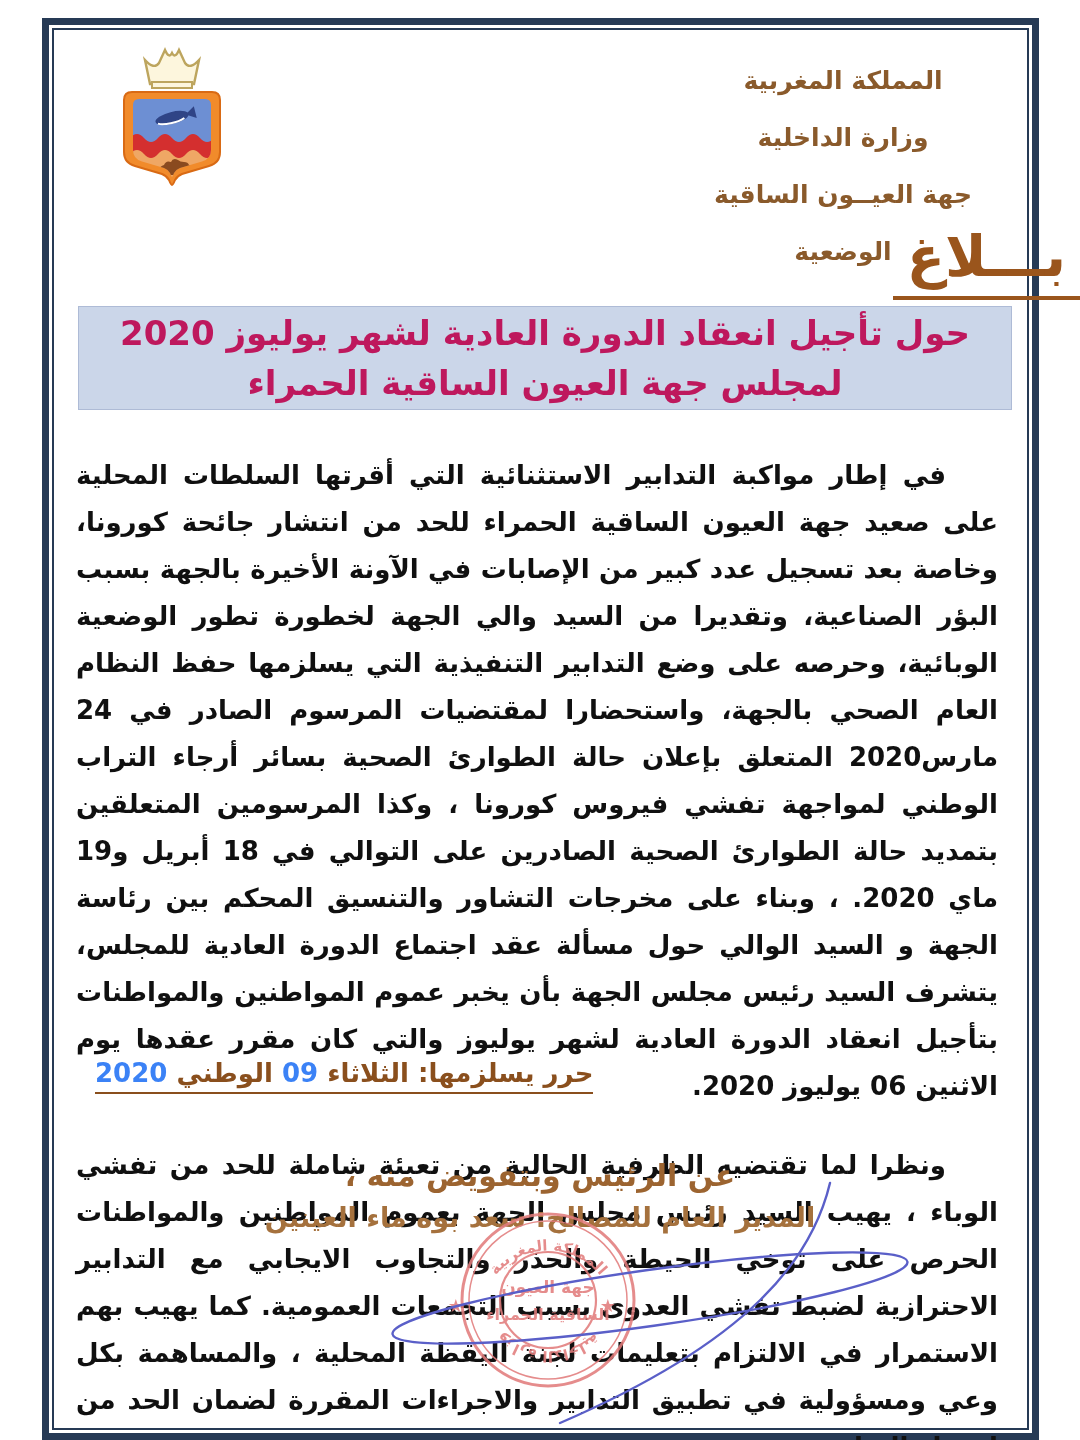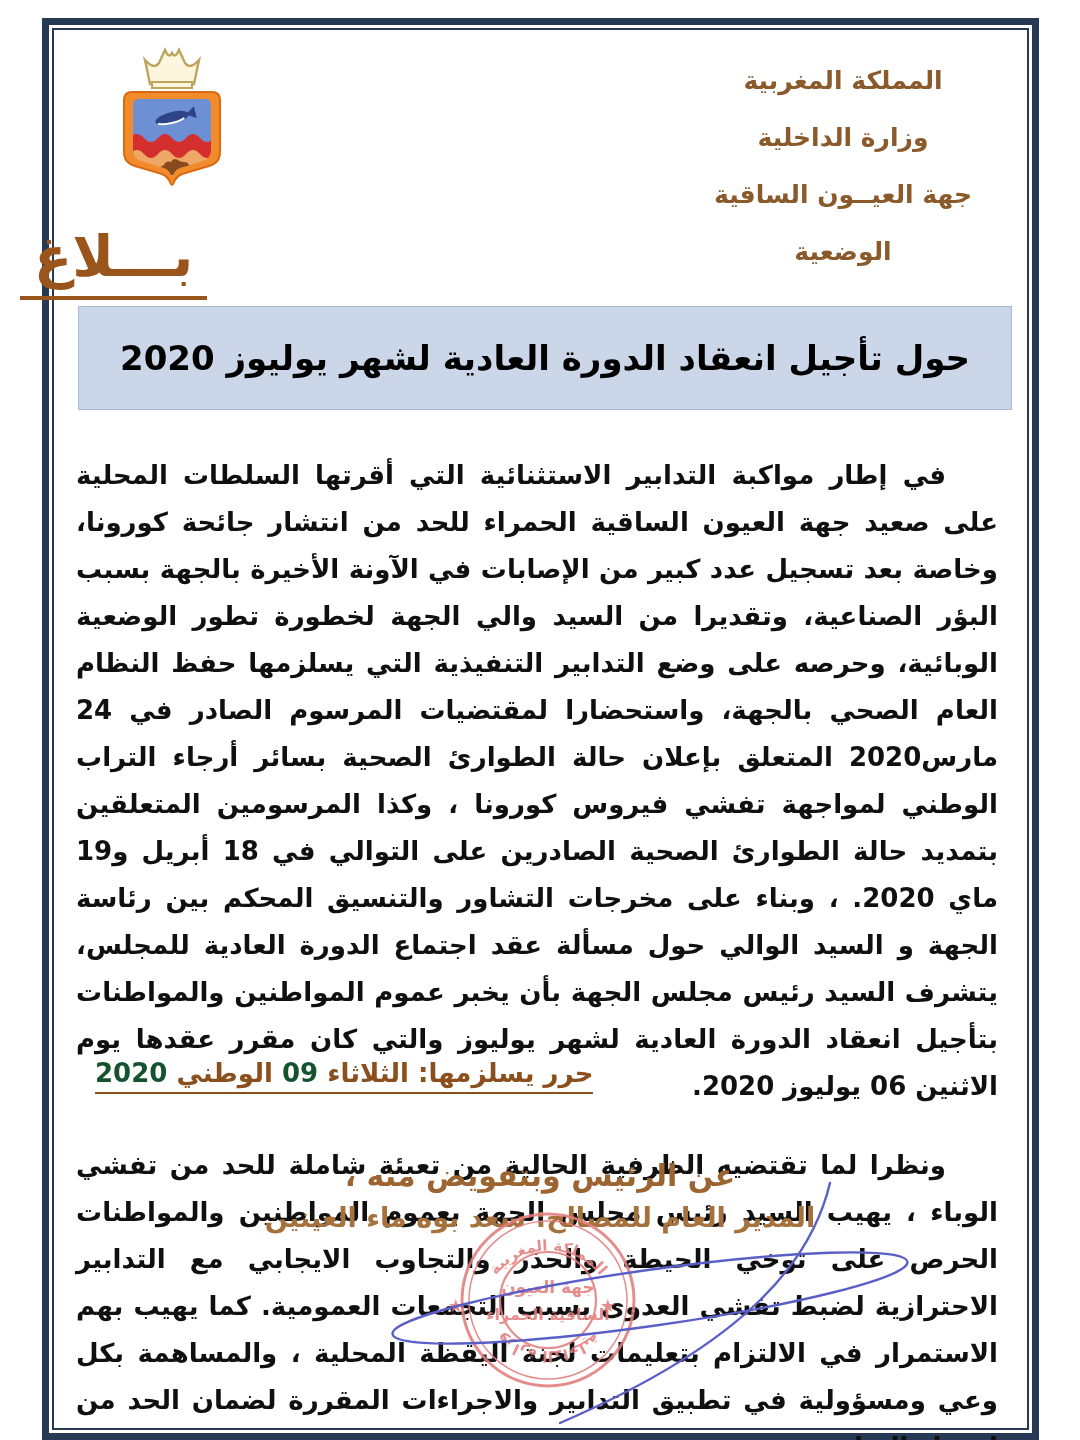--- a/index.html
+++ b/index.html
@@ -20,50 +20,50 @@
     border:2px solid #263a55;
   }
   
   .emblem { position:absolute; left:110px; top:44px; }
   .header-text {
     position:absolute; right:62px; top:52px; width:350px;
     text-align:center; color:#8a5a2b; font-weight:bold;
     font-size:25px; line-height:57px;
   }
   
-  .doc-title-wrap { position:absolute; top:226px; left:0; width:100%; text-align:left;padding-left:20px; }
+  .doc-title-wrap { position:absolute; top:226px; left:0; width:100%; text-align:right;padding-left:20px; }
   .doc-title {
     display:inline-block; color:#9a551c; font-size:56px; font-weight:bold;
     border-bottom:4px solid #9a551c; padding:0 14px 8px 14px; line-height:1.1;
   }
   
   .subject-box {
     position:absolute; left:78px; top:306px; width:934px; height:104px;
     background:#cbd6e9; border:1px solid #aebbd6;
     display:flex; flex-direction:column; justify-content:center;
-    text-align:center; color:#000000; font-weight:bold;
+    text-align:center; color:#be185d; font-weight:bold;
     font-size:34px; line-height:50px;
   }
   
   .body-text {
     position:absolute; right:82px; top:452px; width:922px;
     color:#101010; font-size:26px; line-height:47px;
     text-align:justify;
     font-weight:bold;
   }
   .body-text p { margin:0; text-indent:52px; }
   .body-text p + p { margin-top:32px; }
   
   .date-line {
     position:absolute; left:95px; top:1058px;
     color:#8a4f1d; font-weight:bold; font-size:26px;
     border-bottom:2px solid #8a4f1d; padding-bottom:4px;
     direction:rtl;
   }
-  .date-line .num { color:#14532d; }
+  .date-line .num { color:#3b82f6; }
   
   .signature-block {
     position:absolute; left:190px; top:1136px; width:700px;
     text-align:center; color:#9c6430; font-weight:bold;margin-top:20px;
   }
   .sig-delegation { font-size:30px; line-height:40px; }
   .sig-director   { font-size:27px; line-height:44px; color:#a5713d; }
   
   .stamp { position:absolute; left:438px; top:1190px; opacity:0.88; }
   .ink   { position:absolute; left:360px; top:1168px; }
@@ -104,20 +104,21 @@
   <div>وزارة الداخلية</div>
   <div>جهة العيــون الساقية الوضعية</div>
 </div>
 
 <div class="doc-title-wrap">
   <span class="doc-title">بـــلاغ</span>
 </div>
 
 <div class="subject-box">
   <div>حول تأجيل انعقاد الدورة العادية لشهر يوليوز  2020</div>
+  <div>لمجلس جهة العيون الساقية الحمراء</div>
 </div>
 
 <div class="body-text">
   <p>في إطار مواكبة التدابير الاستثنائية التي أقرتها السلطات المحلية  على صعيد جهة العيون الساقية الحمراء للحد من انتشار جائحة كورونا، وخاصة بعد  تسجيل عدد كبير من الإصابات في الآونة الأخيرة بالجهة  بسبب البؤر الصناعية،  وتقديرا من السيد والي الجهة لخطورة تطور الوضعية الوبائية، وحرصه على وضع التدابير التنفيذية التي يسلزمها حفظ النظام العام الصحي بالجهة، واستحضارا لمقتضيات المرسوم الصادر في 24 مارس2020 المتعلق بإعلان حالة الطوارئ الصحية بسائر أرجاء التراب الوطني لمواجهة تفشي فيروس كورونا ، وكذا المرسومين المتعلقين بتمديد حالة الطوارئ الصحية الصادرين على التوالي في 18 أبريل و19 ماي 2020. ، وبناء على مخرجات التشاور والتنسيق المحكم بين رئاسة الجهة و السيد الوالي حول مسألة عقد اجتماع الدورة العادية للمجلس،  يتشرف السيد رئيس مجلس الجهة بأن يخبر عموم المواطنين والمواطنات  بتأجيل انعقاد  الدورة العادية لشهر  يوليوز والتي كان مقرر عقدها يوم الاثنين 06 يوليوز 2020.</p>
   <p>ونظرا لما تقتضيه الظرفية الحالية من تعبئة شاملة للحد من تفشي الوباء ، يهيب  السيد  رئيس مجلس الجهة بعموم المواطنين والمواطنات الحرص على توخي الحيطة والحذر والتجاوب الايجابي مع التدابير الاحترازية لضبط تفشي العدوى بسبب التجمعات العمومية. كما يهيب بهم  الاستمرار في الالتزام بتعليمات لجنة اليقظة المحلية ، والمساهمة بكل وعي ومسؤولية في تطبيق التدابير والاجراءات المقررة لضمان الحد من انتشار الوباء .</p>
 </div>
 
 <div class="date-line">
   <span>حرر يسلزمها: الثلاثاء</span>
   <span class="num">09</span>

